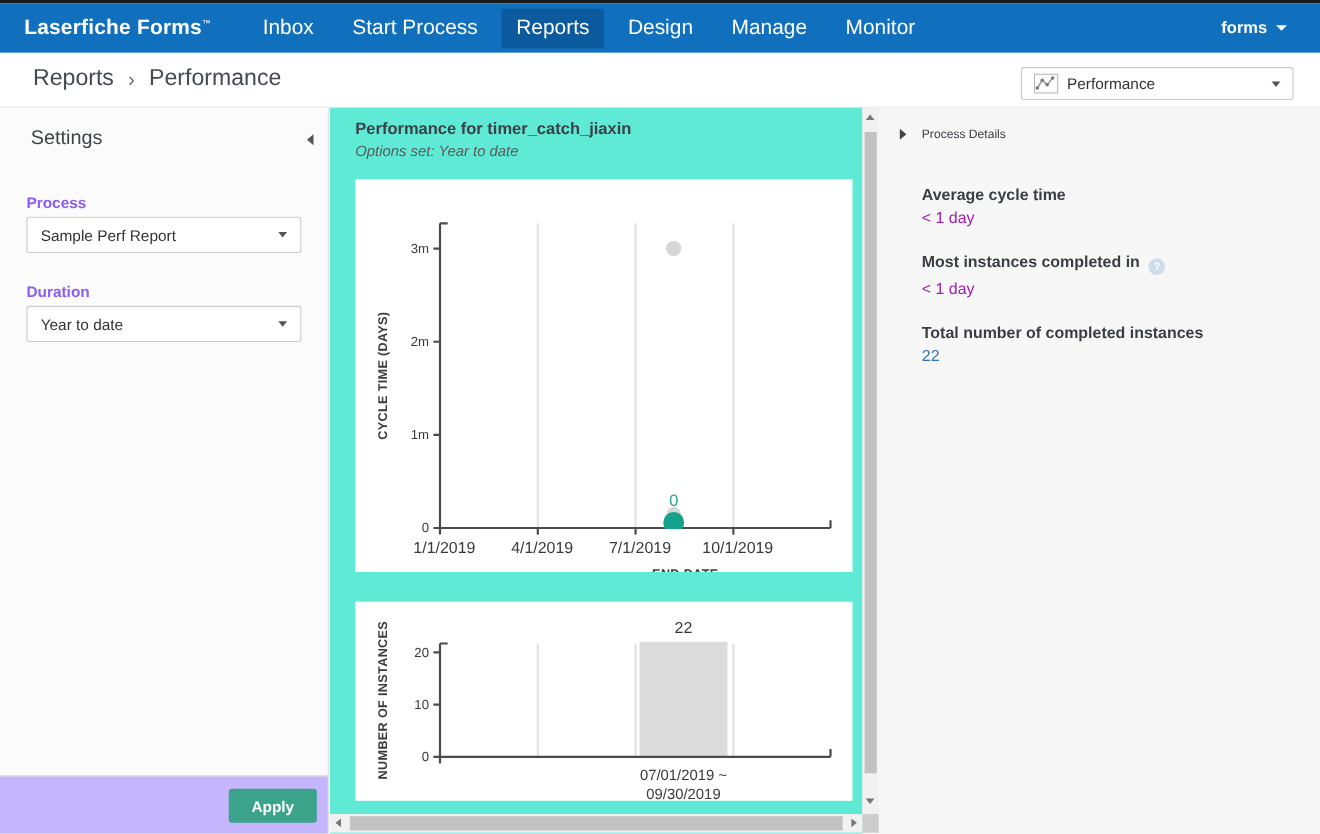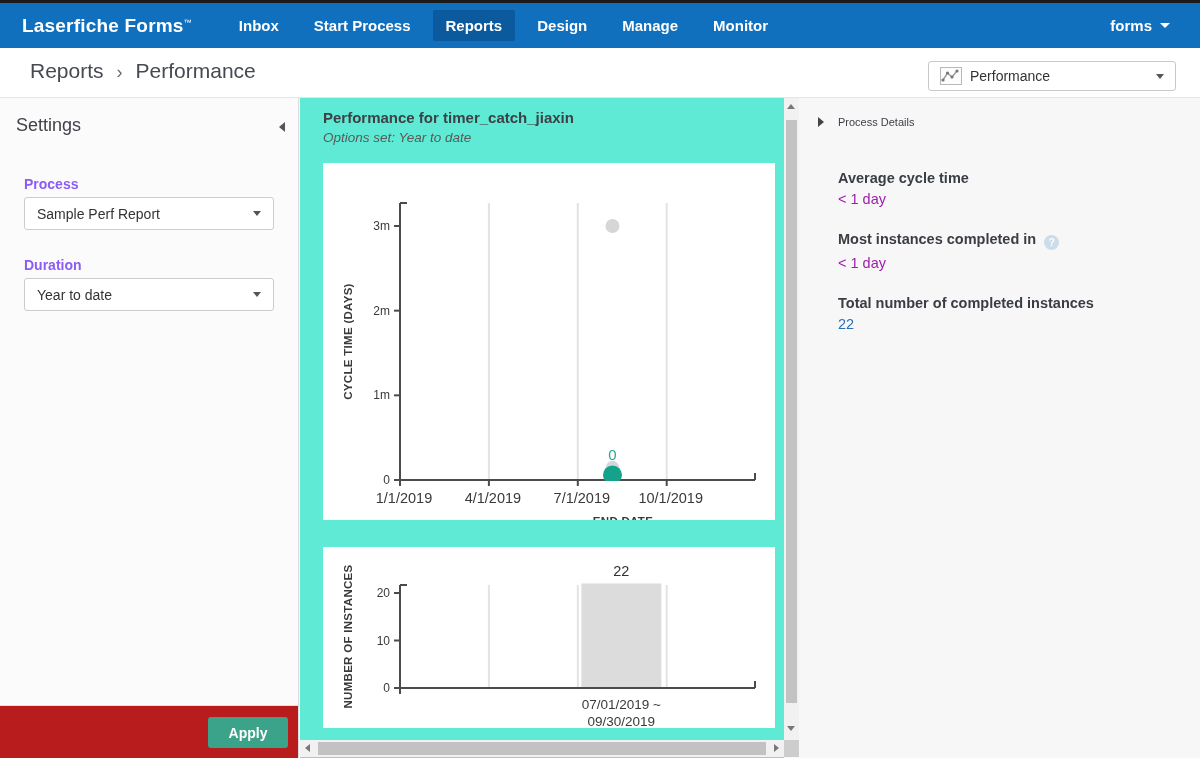--- a/index.html
+++ b/index.html
@@ -8,39 +8,39 @@
     position:relative; overflow:hidden;
     font-family:"Liberation Sans", sans-serif;
     background:#f7f7f7; color:#3d4147;
   }
   
   .topstrip { position:absolute; top:0; left:0; width:100%; height:3px; background:#1a1a1a; }
   .navbar { position:absolute; top:3px; left:0; width:100%; height:45px; background:#1070be; display:flex; align-items:center; }
   .brand { color:#fff; font-size:19px; font-weight:bold; margin-left:22px; letter-spacing:.2px; white-space:nowrap; }
   .brand sup { font-size:8px; font-weight:normal; }
   .nav-items { display:flex; margin-left:34px; gap:9px; }
-  .nav-item { color:#fff; font-size:15px; font-weight:bold; padding:7px 13px; border-radius:2px; cursor:pointer; white-space:nowrap; }
+  .nav-item { color:#fff; font-size:19px; font-weight:normal; padding:7px 13px; border-radius:2px; cursor:pointer; white-space:nowrap; }
   .nav-item.active { background:#0b5a9d; }
   .user-menu { margin-left:auto; margin-right:30px; color:#fff; font-size:15px; font-weight:bold; display:flex; align-items:center; gap:8px; cursor:pointer; }
   .caret-down-w { width:0; height:0; border-left:5px solid transparent; border-right:5px solid transparent; border-top:5px solid #fff; }
   
   .header { position:absolute; top:48px; left:0; width:100%; height:50px; background:#fff; border-bottom:1px solid #e6e6e6; }
   .breadcrumb { position:absolute; left:30px; top:11px; font-size:21px; color:#454950; display:flex; align-items:center; gap:13px; }
   .crumb-sep { color:#6a6a6a; font-size:18px; padding-top:2px; }
   .report-picker { position:absolute; right:24px; top:13px; width:248px; height:30px; background:#fff; border:1px solid #c9c9c9; border-radius:3px; display:flex; align-items:center; padding:0 11px; gap:8px; font-size:14px; color:#333; cursor:pointer; }
   .picker-icon { width:22px; height:18px; border:1px solid #b8b8b8; background:#fdfdfd; flex:0 0 auto; }
   .caret-down-g { width:0; height:0; border-left:4.5px solid transparent; border-right:4.5px solid transparent; border-top:5px solid #555; margin-left:auto; }
   
   .content { position:absolute; top:98px; left:0; width:1200px; height:660px; }
   .sidebar { position:absolute; left:0; top:0; width:299px; height:660px; background:#fbfbfb; border-right:1px solid #dddddd; }
-  .sidebar-title { position:absolute; left:16px; top:17px; font-size:18px; color:#3f4347; }
+  .sidebar-title { position:absolute; left:28px; top:17px; font-size:18px; color:#3f4347; }
   .collapse-arrow { position:absolute; right:13px; top:24px; width:0; height:0; border-top:5px solid transparent; border-bottom:5px solid transparent; border-right:6px solid #555; cursor:pointer; }
   .field-label { position:absolute; left:24px; font-size:14px; font-weight:bold; color:#8b5cf6; }
   .select-box { position:absolute; left:24px; width:250px; height:33px; background:#fff; border:1px solid #cccccc; border-radius:3px; display:flex; align-items:center; padding:0 12px; font-size:14px; color:#333; cursor:pointer; }
-  .sidebar-footer { position:absolute; left:0; bottom:0; width:298px; height:53px; background:#b91c1c; border-top:1px solid #e0e0e0; }
+  .sidebar-footer { position:absolute; left:0; bottom:0; width:298px; height:53px; background:#c4b5fd; border-top:1px solid #e0e0e0; }
   .apply-btn { position:absolute; right:10px; top:11px; width:80px; height:31px; border:none; border-radius:3px; background:#3aa389; color:#fff; font-family:"Liberation Sans",sans-serif; font-size:14px; font-weight:bold; cursor:pointer; }
   
   .middle { position:absolute; left:300px; top:0; width:484px; height:660px; background:#5eead4;padding-left:45px; }
   .middle-title { position:absolute; left:23px; top:11px; font-size:15px; font-weight:bold; color:#3d4147; }
   .middle-subtitle { position:absolute; left:23px; top:32px; font-size:13.5px; color:#5a5a5a;font-style:italic; }
   .chart-card { position:absolute; left:23px; background:#fff; }
   .card-scatter { top:65px; width:452px; height:357px; }
   .card-bar { top:449px; width:452px; height:181px; }
   
   .vscroll { position:absolute; left:784px; top:0; width:15px; height:642px; background:#f1f1f1; }

